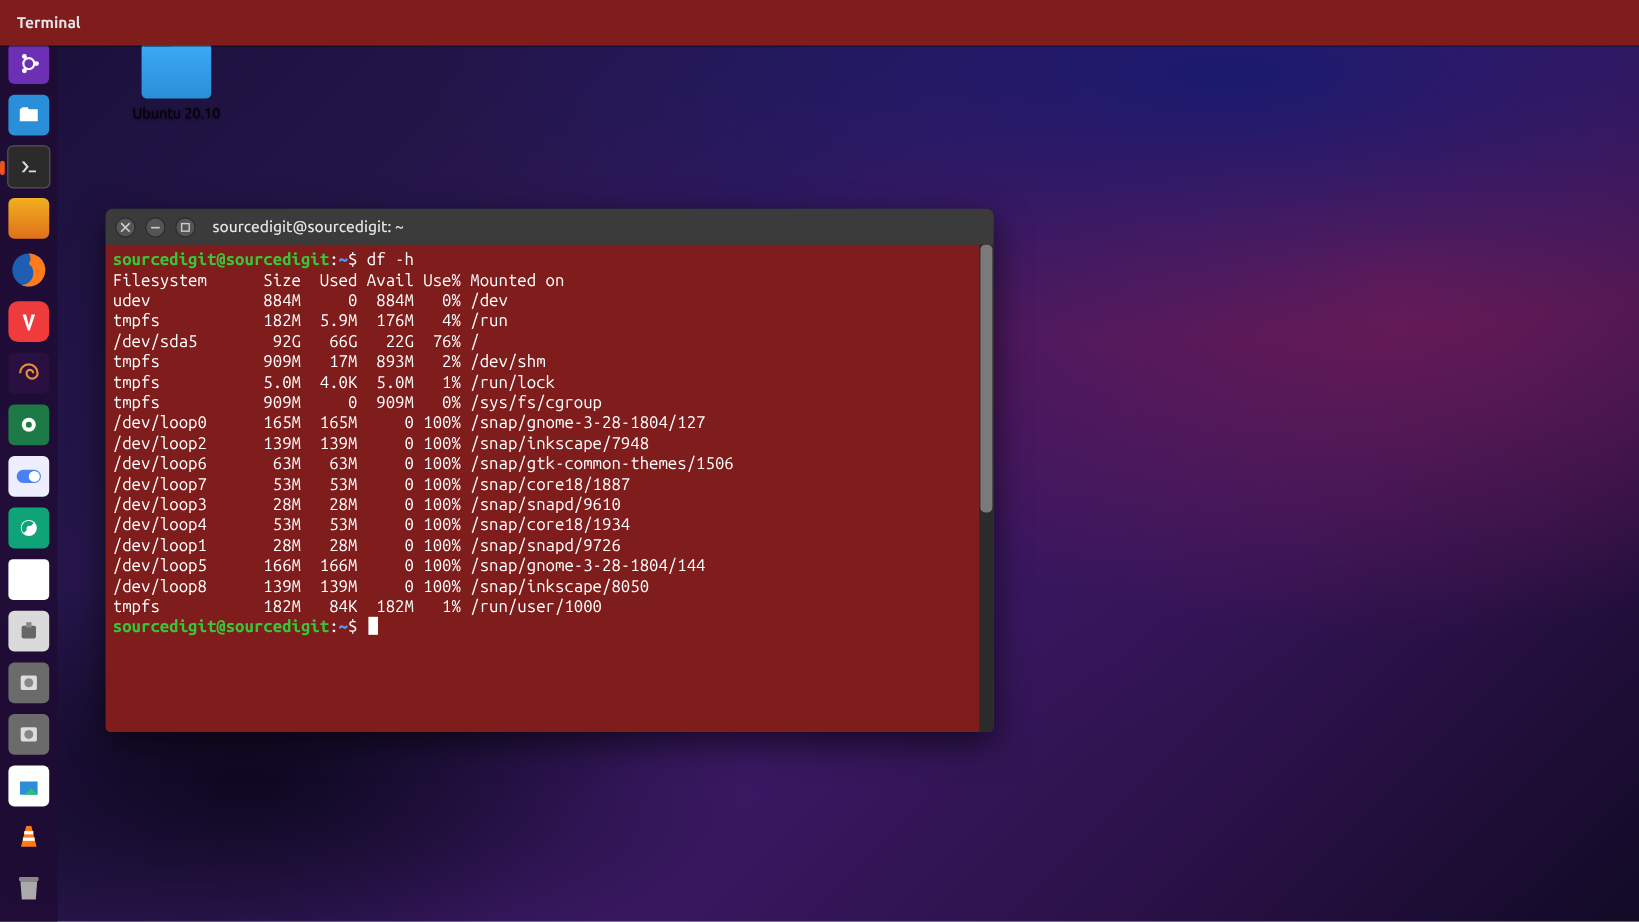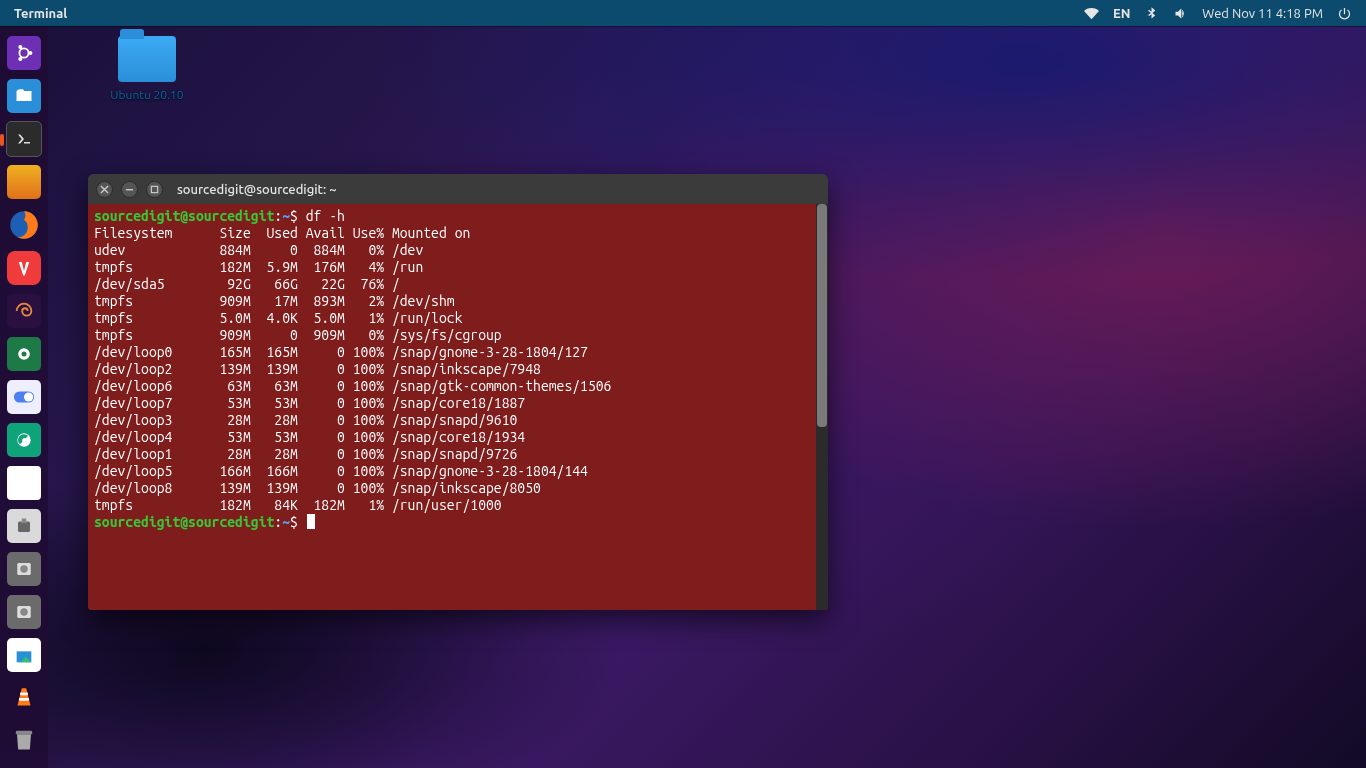--- a/index.html
+++ b/index.html
@@ -8,22 +8,22 @@
     position:absolute;inset:0;
     background:
       radial-gradient(1200px 400px at 75% 8%, #1a1a6e 0%, transparent 55%),
       radial-gradient(900px 500px at 85% 30%, #6b1b56 0%, transparent 60%),
       radial-gradient(700px 300px at 15% 85%, #0e0820 0%, transparent 60%),
       radial-gradient(800px 500px at 55% 45%, #3a1660 0%, transparent 60%),
       linear-gradient(135deg,#19103a 0%,#2b1852 35%,#3d1a68 55%,#2a1147 80%,#120a26 100%);
   }
   
   .topbar{
-    position:absolute;top:0;left:0;right:0;height:26px;
-    background:#0c4a6e;color:#e6e6e6;display:flex;align-items:center;
+    position:absolute;top:0;left:0;right:0;height:38px;
+    background:#7f1d1d;color:#e6e6e6;display:flex;align-items:center;
     font-size:13px;z-index:50;box-shadow:0 1px 0 rgba(0,0,0,.4);
   }
   .topbar .app-label{font-weight:600;padding:0 14px;}
   .topbar .spacer{flex:1}
   .topbar .tray{display:flex;align-items:center;gap:14px;padding-right:14px}
   .topbar .tray span{display:inline-flex;align-items:center}
   .topbar svg{width:15px;height:15px;fill:#e6e6e6}
   
   .dock{
     position:absolute;top:26px;left:0;bottom:0;width:48px;
@@ -38,21 +38,21 @@
   }
   .dock .tile.running::before{
     content:"";position:absolute;left:-4px;top:14px;width:4px;height:12px;
     border-radius:2px;background:#e95420;
   }
   .dock .trash{margin-top:auto;margin-bottom:10px}
   .ico{width:34px;height:34px;border-radius:5px;display:flex;align-items:center;justify-content:center}
   
   .deskicon{
     position:absolute;left:92px;top:36px;width:110px;text-align:center;z-index:10;
-    color:#0369a1;font-size:12px;text-shadow:0 1px 2px #000;
+    color:#000000;font-size:12px;text-shadow:0 1px 2px #000;
   }
   .deskicon .folder{
     width:58px;height:46px;margin:0 auto 6px;border-radius:4px;position:relative;
     background:linear-gradient(#3baaf5,#2a8fd8);
   }
   .deskicon .folder::before{
     content:"";position:absolute;top:-7px;left:2px;width:24px;height:10px;border-radius:3px 3px 0 0;
     background:#2a8fd8;
   }
   
@@ -83,44 +83,20 @@
   .caret{display:inline-block;width:8px;height:15px;background:#fff;vertical-align:-2px;margin-left:1px}
 </style>
 </head>
 <body>
 
 <div class="desktop"></div>
 
 <div class="topbar">
   <div class="app-label">Terminal</div>
   <div class="spacer"></div>
-  <div class="tray">
-    <span>
-        <svg viewBox="0 0 24 24">
-          <path d="M12 3C7 3 2.7 5 0 8l12 13L24 8c-2.7-3-7-5-12-5z"></path>
-        </svg>
-      </span>
-    <span style="font-weight:600">EN</span>
-    <span>
-        <svg viewBox="0 0 24 24">
-          <path d="M12 2l6 5-4.5 4L18 15l-6 5V13l-4 3-1.5-1.5L11 11 6.5 7.5 8 6l4 3V2z"></path>
-        </svg>
-      </span>
-    <span>
-        <svg viewBox="0 0 24 24">
-          <path d="M4 9v6h4l5 5V4L8 9H4zm12 3a4 4 0 0 0-2-3.5v7A4 4 0 0 0 16 12zm-2-7v2a7 7 0 0 1 0 10v2a9 9 0 0 0 0-14z"></path>
-        </svg>
-      </span>
-    <span>Wed Nov 11  4:18 PM</span>
-    <span>
-        <svg viewBox="0 0 24 24">
-          <path d="M11 3h2v10h-2V3zm6.5 2.5l-1.4 1.4A7 7 0 1 1 7.9 6.9L6.5 5.5a9 9 0 1 0 11 0z"></path>
-        </svg>
-      </span>
-  </div>
 </div>
 
 <div class="dock">
   <div class="tile">
       <div class="ico" style="background:#6d2fb3">
         <svg width="22" height="22" viewBox="0 0 24 24">
           <circle cx="12" cy="12" r="5" fill="none" stroke="#fff" stroke-width="2"></circle>
           <circle cx="19" cy="12" r="2.2" fill="#fff"></circle>
           <circle cx="8" cy="5.5" r="2.2" fill="#fff"></circle>
           <circle cx="8" cy="18.5" r="2.2" fill="#fff"></circle>

